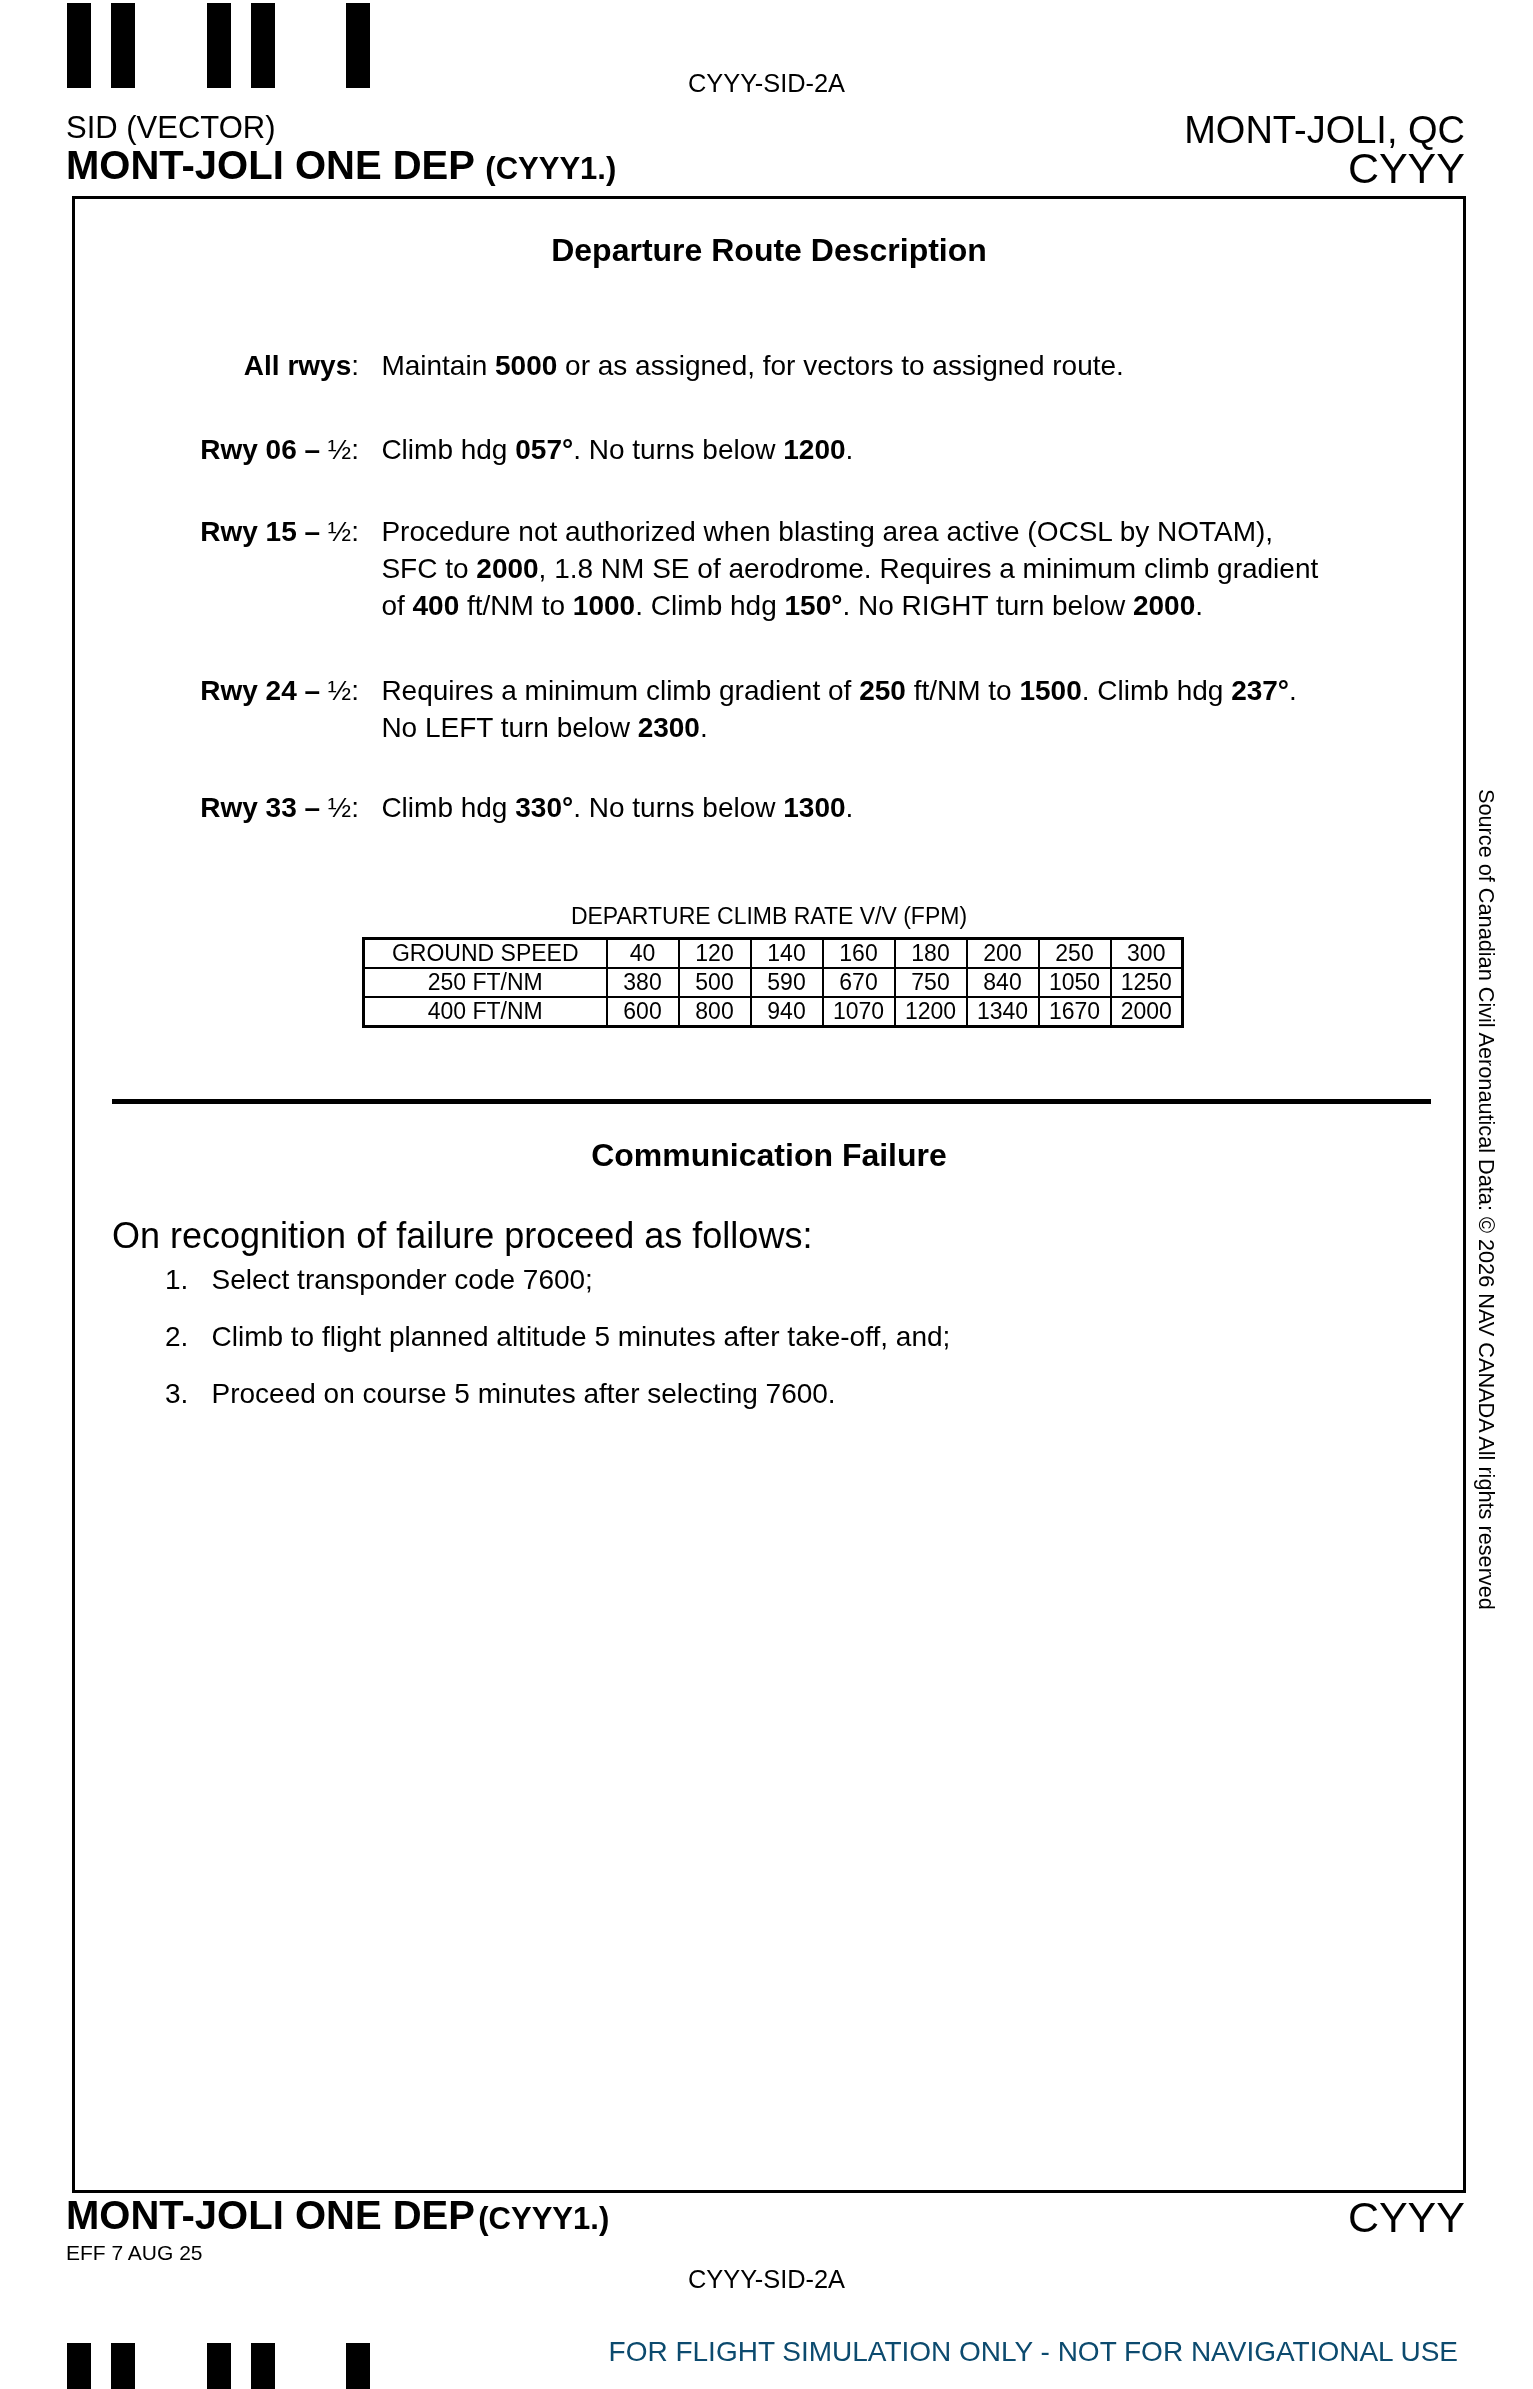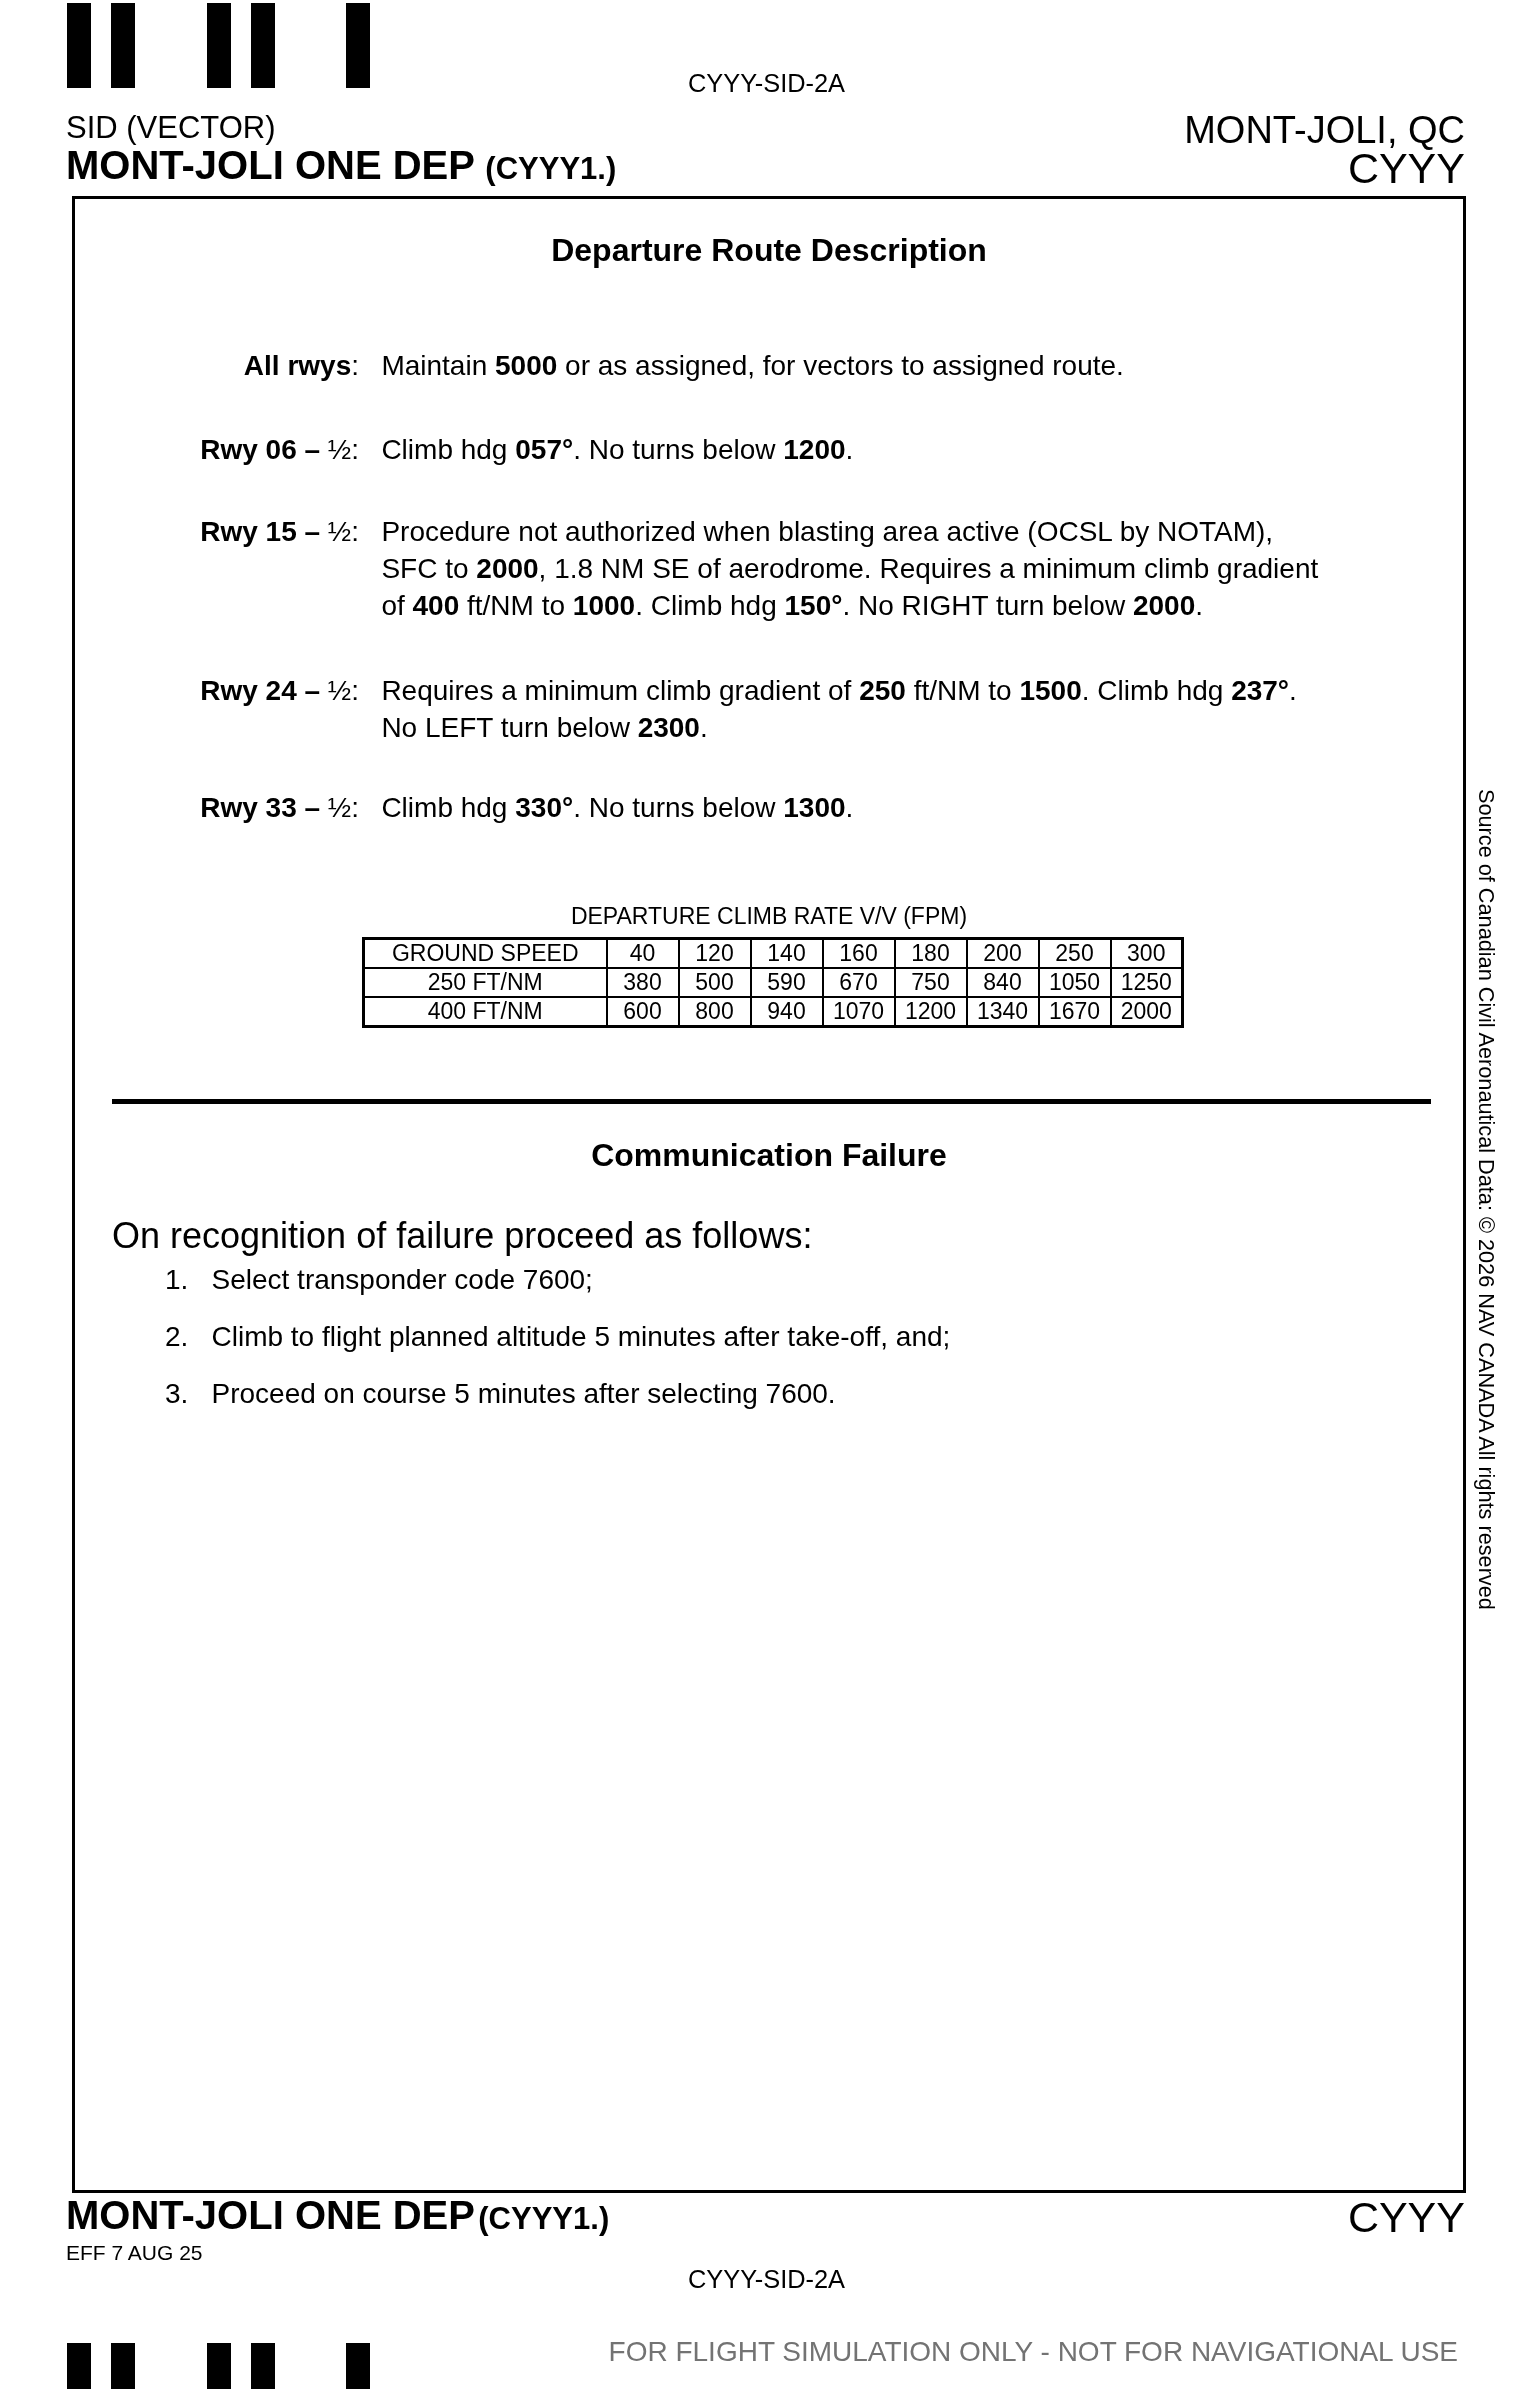--- a/index.html
+++ b/index.html
@@ -185,21 +185,21 @@
         </div>
       </div>
   </div>
 
   <div class="side-note">Source of Canadian Civil Aeronautical Data: © 2026 NAV CANADA All rights reserved</div>
 
   <div class="ftr-title"><span class="proc-title">MONT-JOLI ONE DEP</span> <span class="proc-id" style="font-size:31px">(CYYY1.)</span></div>
   <div class="ftr-eff">EFF 7 AUG 25</div>
   <div class="ftr-icao">CYYY</div>
   <div class="doc-code-bottom">CYYY-SID-2A</div>
-  <div class="sim-notice" style="color: #737373;">FOR FLIGHT SIMULATION ONLY - NOT FOR NAVIGATIONAL USE</div>
+  <div class="sim-notice" style="color: #0c4a6e;">FOR FLIGHT SIMULATION ONLY - NOT FOR NAVIGATIONAL USE</div>
 
   <div class="bars bars-bottom">
     <span class="bar b1"></span>
     <span class="bar b2"></span>
     <span class="bar b3"></span>
     <span class="bar b4"></span>
     <span class="bar b5"></span>
   </div>
 
 </div>

